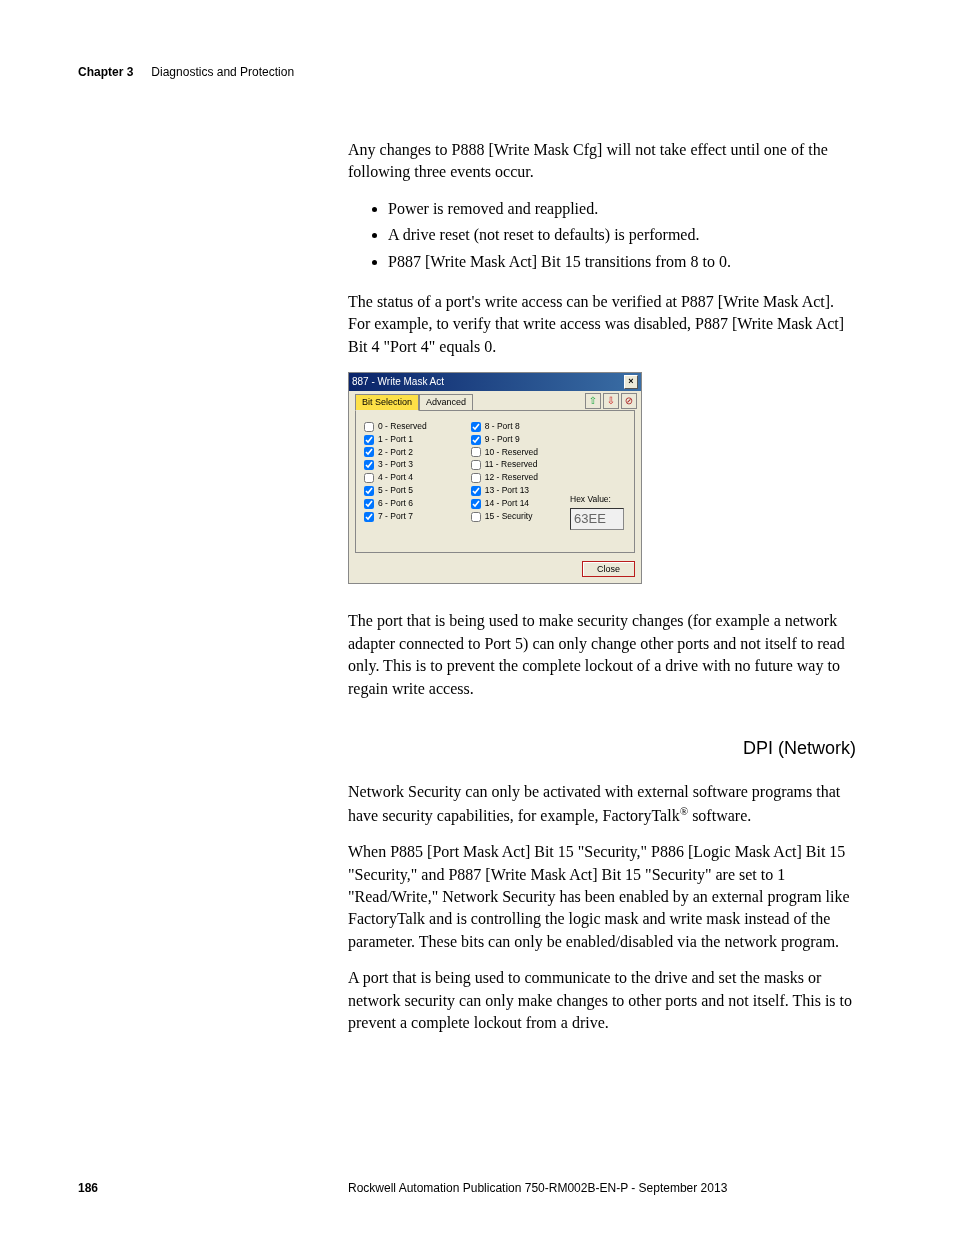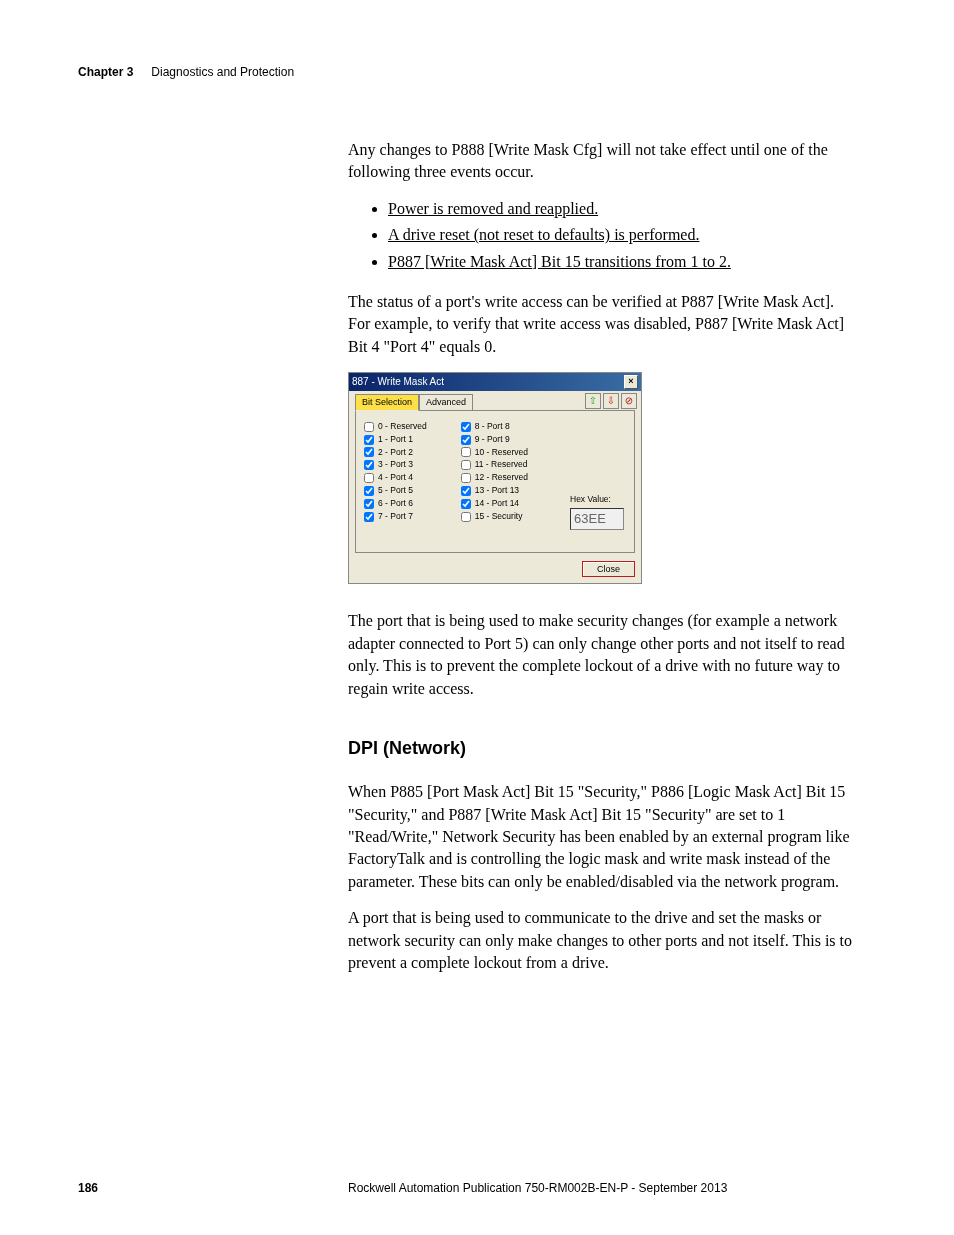--- a/index.html
+++ b/index.html
@@ -37,31 +37,31 @@
     margin-right: 20px;
     font-size: 16px;
     line-height: 1.4;
   }
   .content p {
     margin: 0 0 14px 0;
   }
   .content ul {
     margin: 0 0 18px 0;
     padding-left: 40px;
-    text-decoration: underline;
   }
   .content ul li {
     margin-bottom: 4px;
   }
   .section-heading {
     font-family: Arial, sans-serif;
-    font-weight: bold;
+    font-weight: normal;
     font-size: 18px;
     margin-top: 36px;
     margin-bottom: 20px;
+    text-align: right;
   }
   .dialog {
     width: 292px;
     border: 1px solid #888;
     font-family: 'MS Sans Serif', Tahoma, Arial, sans-serif;
     font-size: 9px;
     background: #ece9d8;
     margin-bottom: 26px;
   }
   .dialog-titlebar {
@@ -125,21 +125,21 @@
   }
   .tab-panel {
     border: 1px solid #888;
     margin: 0 6px 4px 6px;
     padding: 10px 8px 28px 8px;
     background: #ece9d8;
     position: relative;
   }
   .bit-columns {
     display: flex;
-    gap: 34px;
+    gap: 44px;
   }
   .bit-col { }
   .bit-row {
     display: flex;
     align-items: center;
     margin-bottom: 1px;
     font-size: 8.5px;
     white-space: nowrap;
   }
   .bit-row input[type="checkbox"] {
@@ -198,21 +198,21 @@
   <div class="header">
     <span class="chapter">Chapter 3</span>
     <span class="title">Diagnostics and Protection</span>
   </div>
 
   <div class="content">
     <p>Any changes to P888 [Write Mask Cfg] will not take effect until one of the following three events occur.</p>
     <ul>
       <li>Power is removed and reapplied.</li>
       <li>A drive reset (not reset to defaults) is performed.</li>
-      <li>P887 [Write Mask Act] Bit 15 transitions from 1 to 2.</li>
+      <li>P887 [Write Mask Act] Bit 15 transitions from 8 to 0.</li>
     </ul>
     <p>The status of a port's write access can be verified at P887 [Write Mask Act]. For example, to verify that write access was disabled, P887 [Write Mask Act] Bit 4 "Port 4" equals 0.</p>
 
     <div class="dialog">
       <div class="dialog-titlebar">
         <span>887 - Write Mask Act</span>
         <span class="dialog-close">×</span>
       </div>
       <div style="display:flex;align-items:flex-start;">
         <div class="tabs" style="flex:1;">
@@ -303,20 +303,21 @@
       </div>
       <div class="dialog-footer">
         <div class="dialog-btn">Close</div>
       </div>
     </div>
 
     <p>The port that is being used to make security changes (for example a network adapter connected to Port 5) can only change other ports and not itself to read only. This is to prevent the complete lockout of a drive with no future way to regain write access.</p>
 
     <div class="section-heading">DPI (Network)</div>
 
+    <p><span>Network Security can only be activated with external software programs that have security capabilities, for example, FactoryTalk</span><sup>®</sup><span> software.</span></p>
 
     <p>When P885 [Port Mask Act] Bit 15 "Security," P886 [Logic Mask Act] Bit 15 "Security," and P887 [Write Mask Act] Bit 15 "Security" are set to 1 "Read/Write," Network Security has been enabled by an external program like FactoryTalk and is controlling the logic mask and write mask instead of the parameter. These bits can only be enabled/disabled via the network program.</p>
 
     <p>A port that is being used to communicate to the drive and set the masks or network security can only make changes to other ports and not itself. This is to prevent a complete lockout from a drive.</p>
   </div>
 
   <div class="footer">
     <span class="pagenum">186</span>
     <span class="pubinfo">Rockwell Automation Publication 750-RM002B-EN-P - September 2013</span>
   </div>

